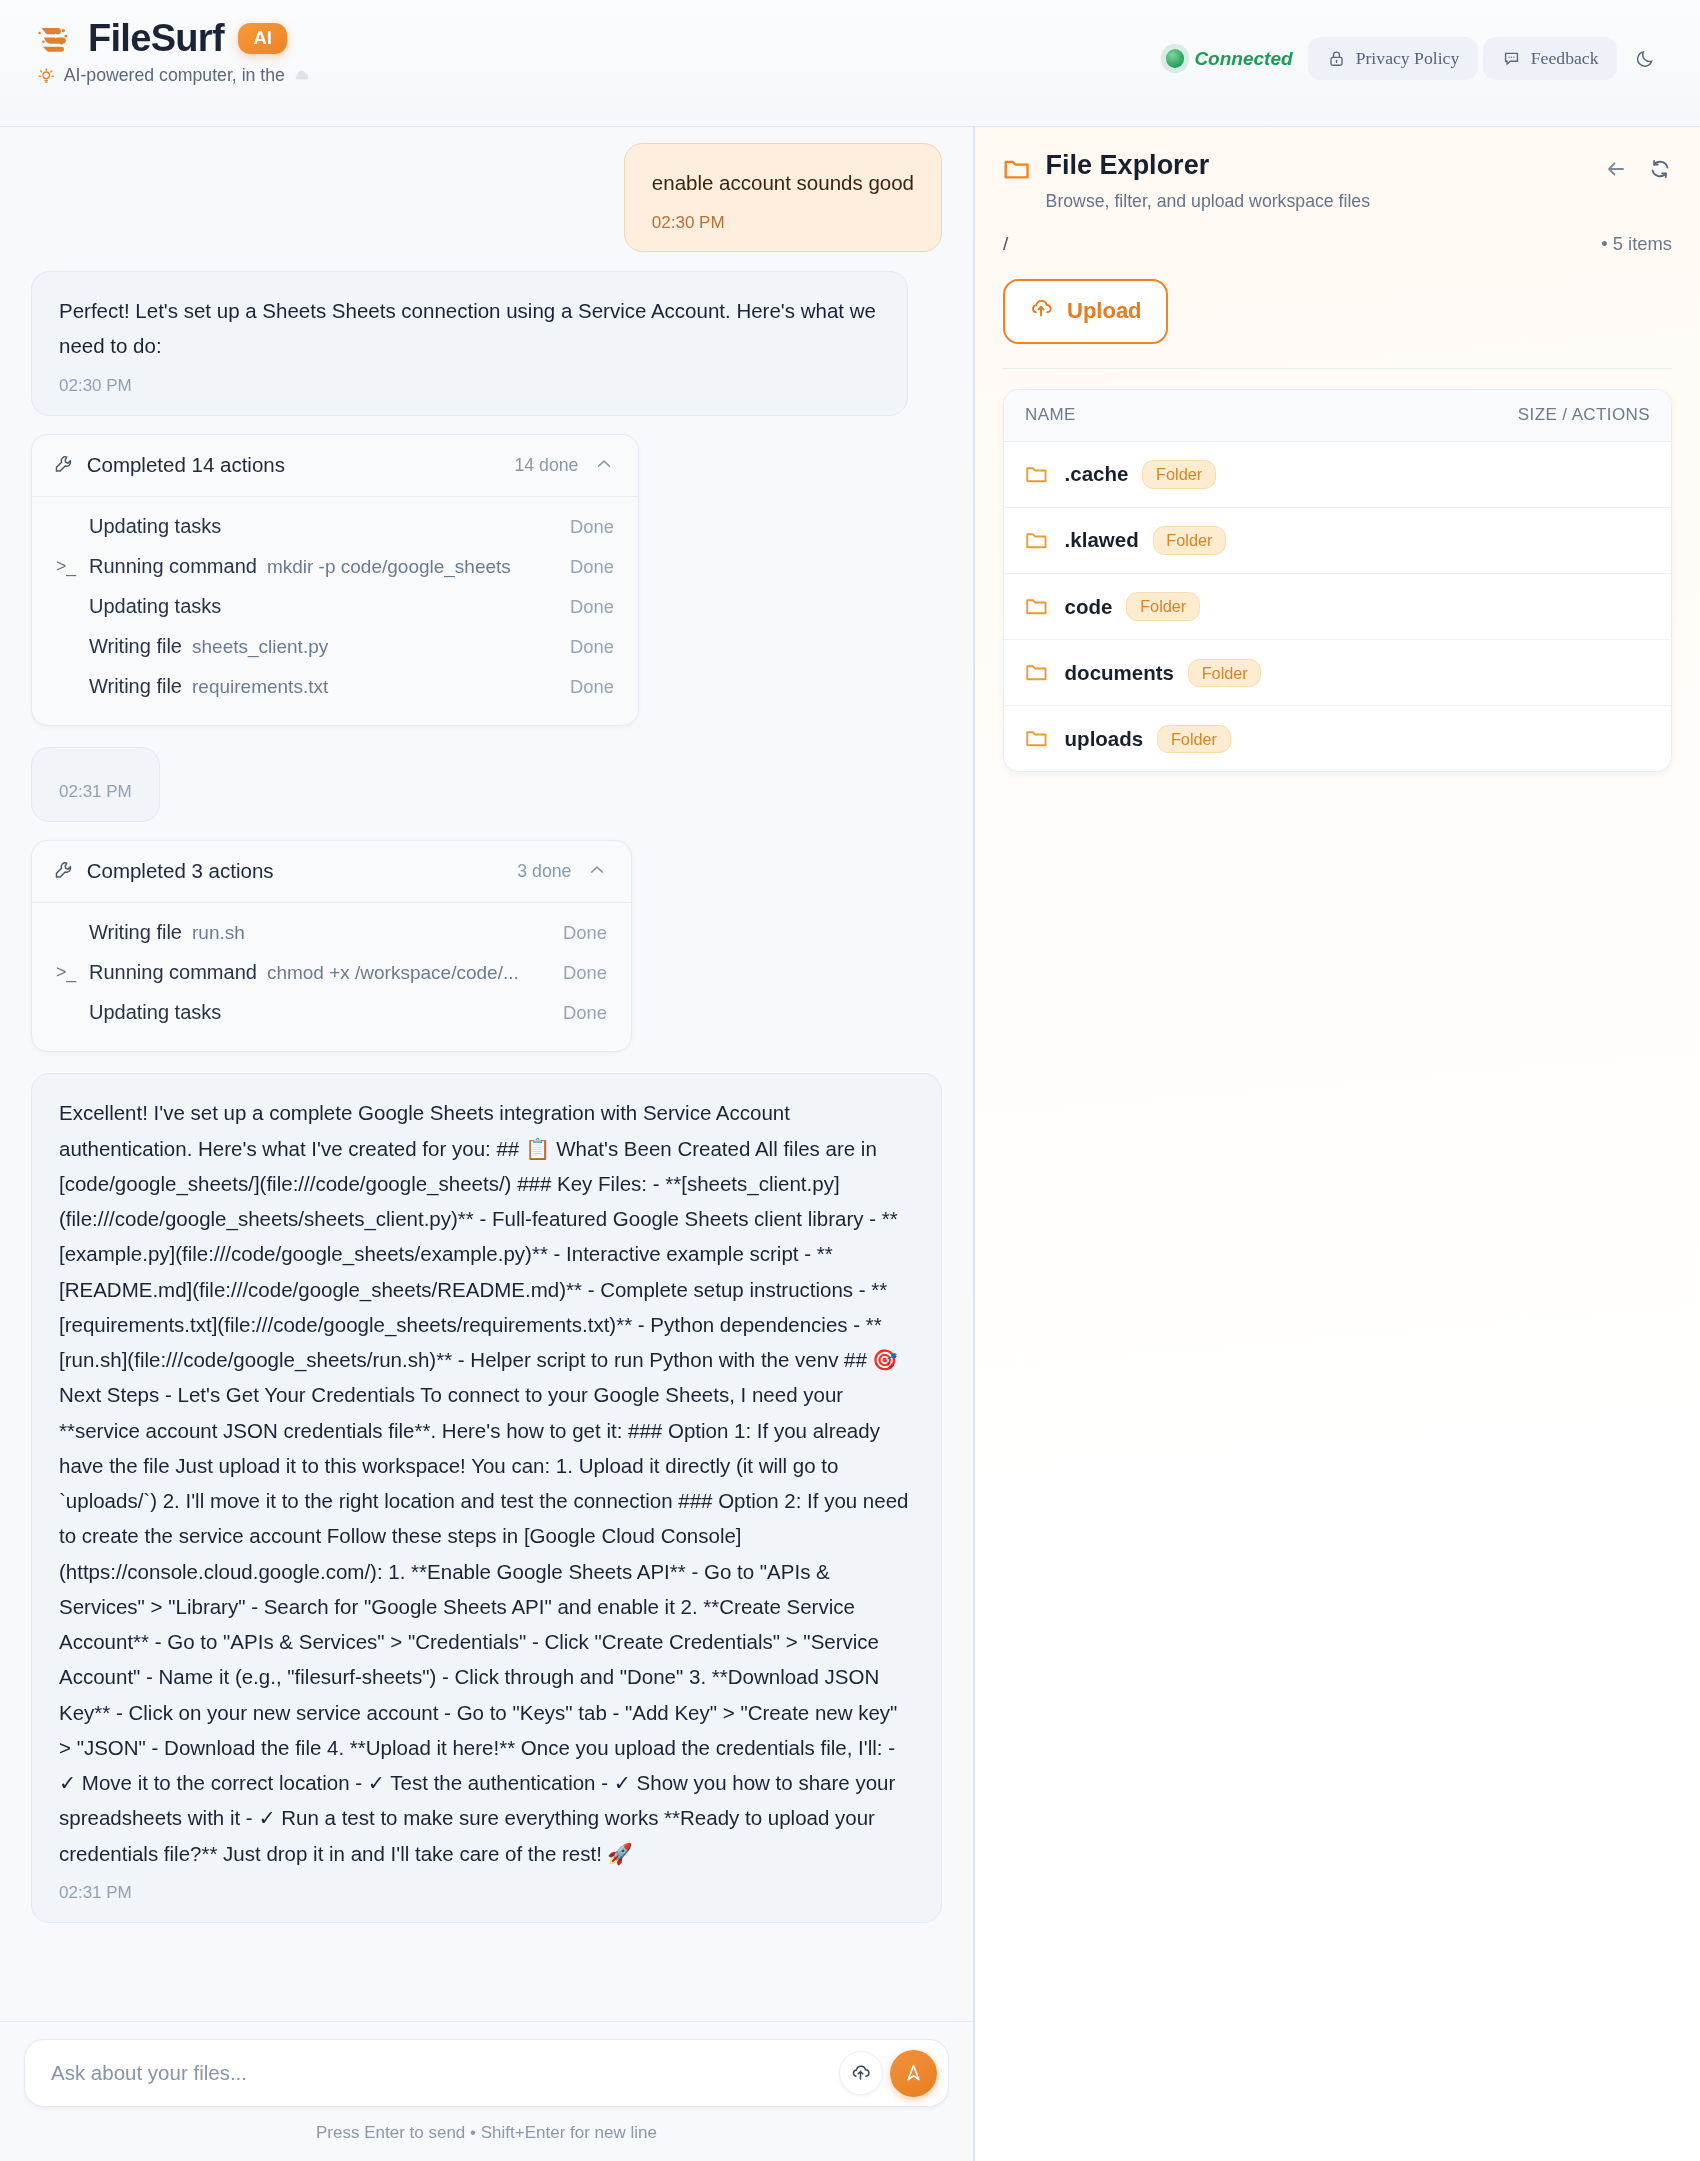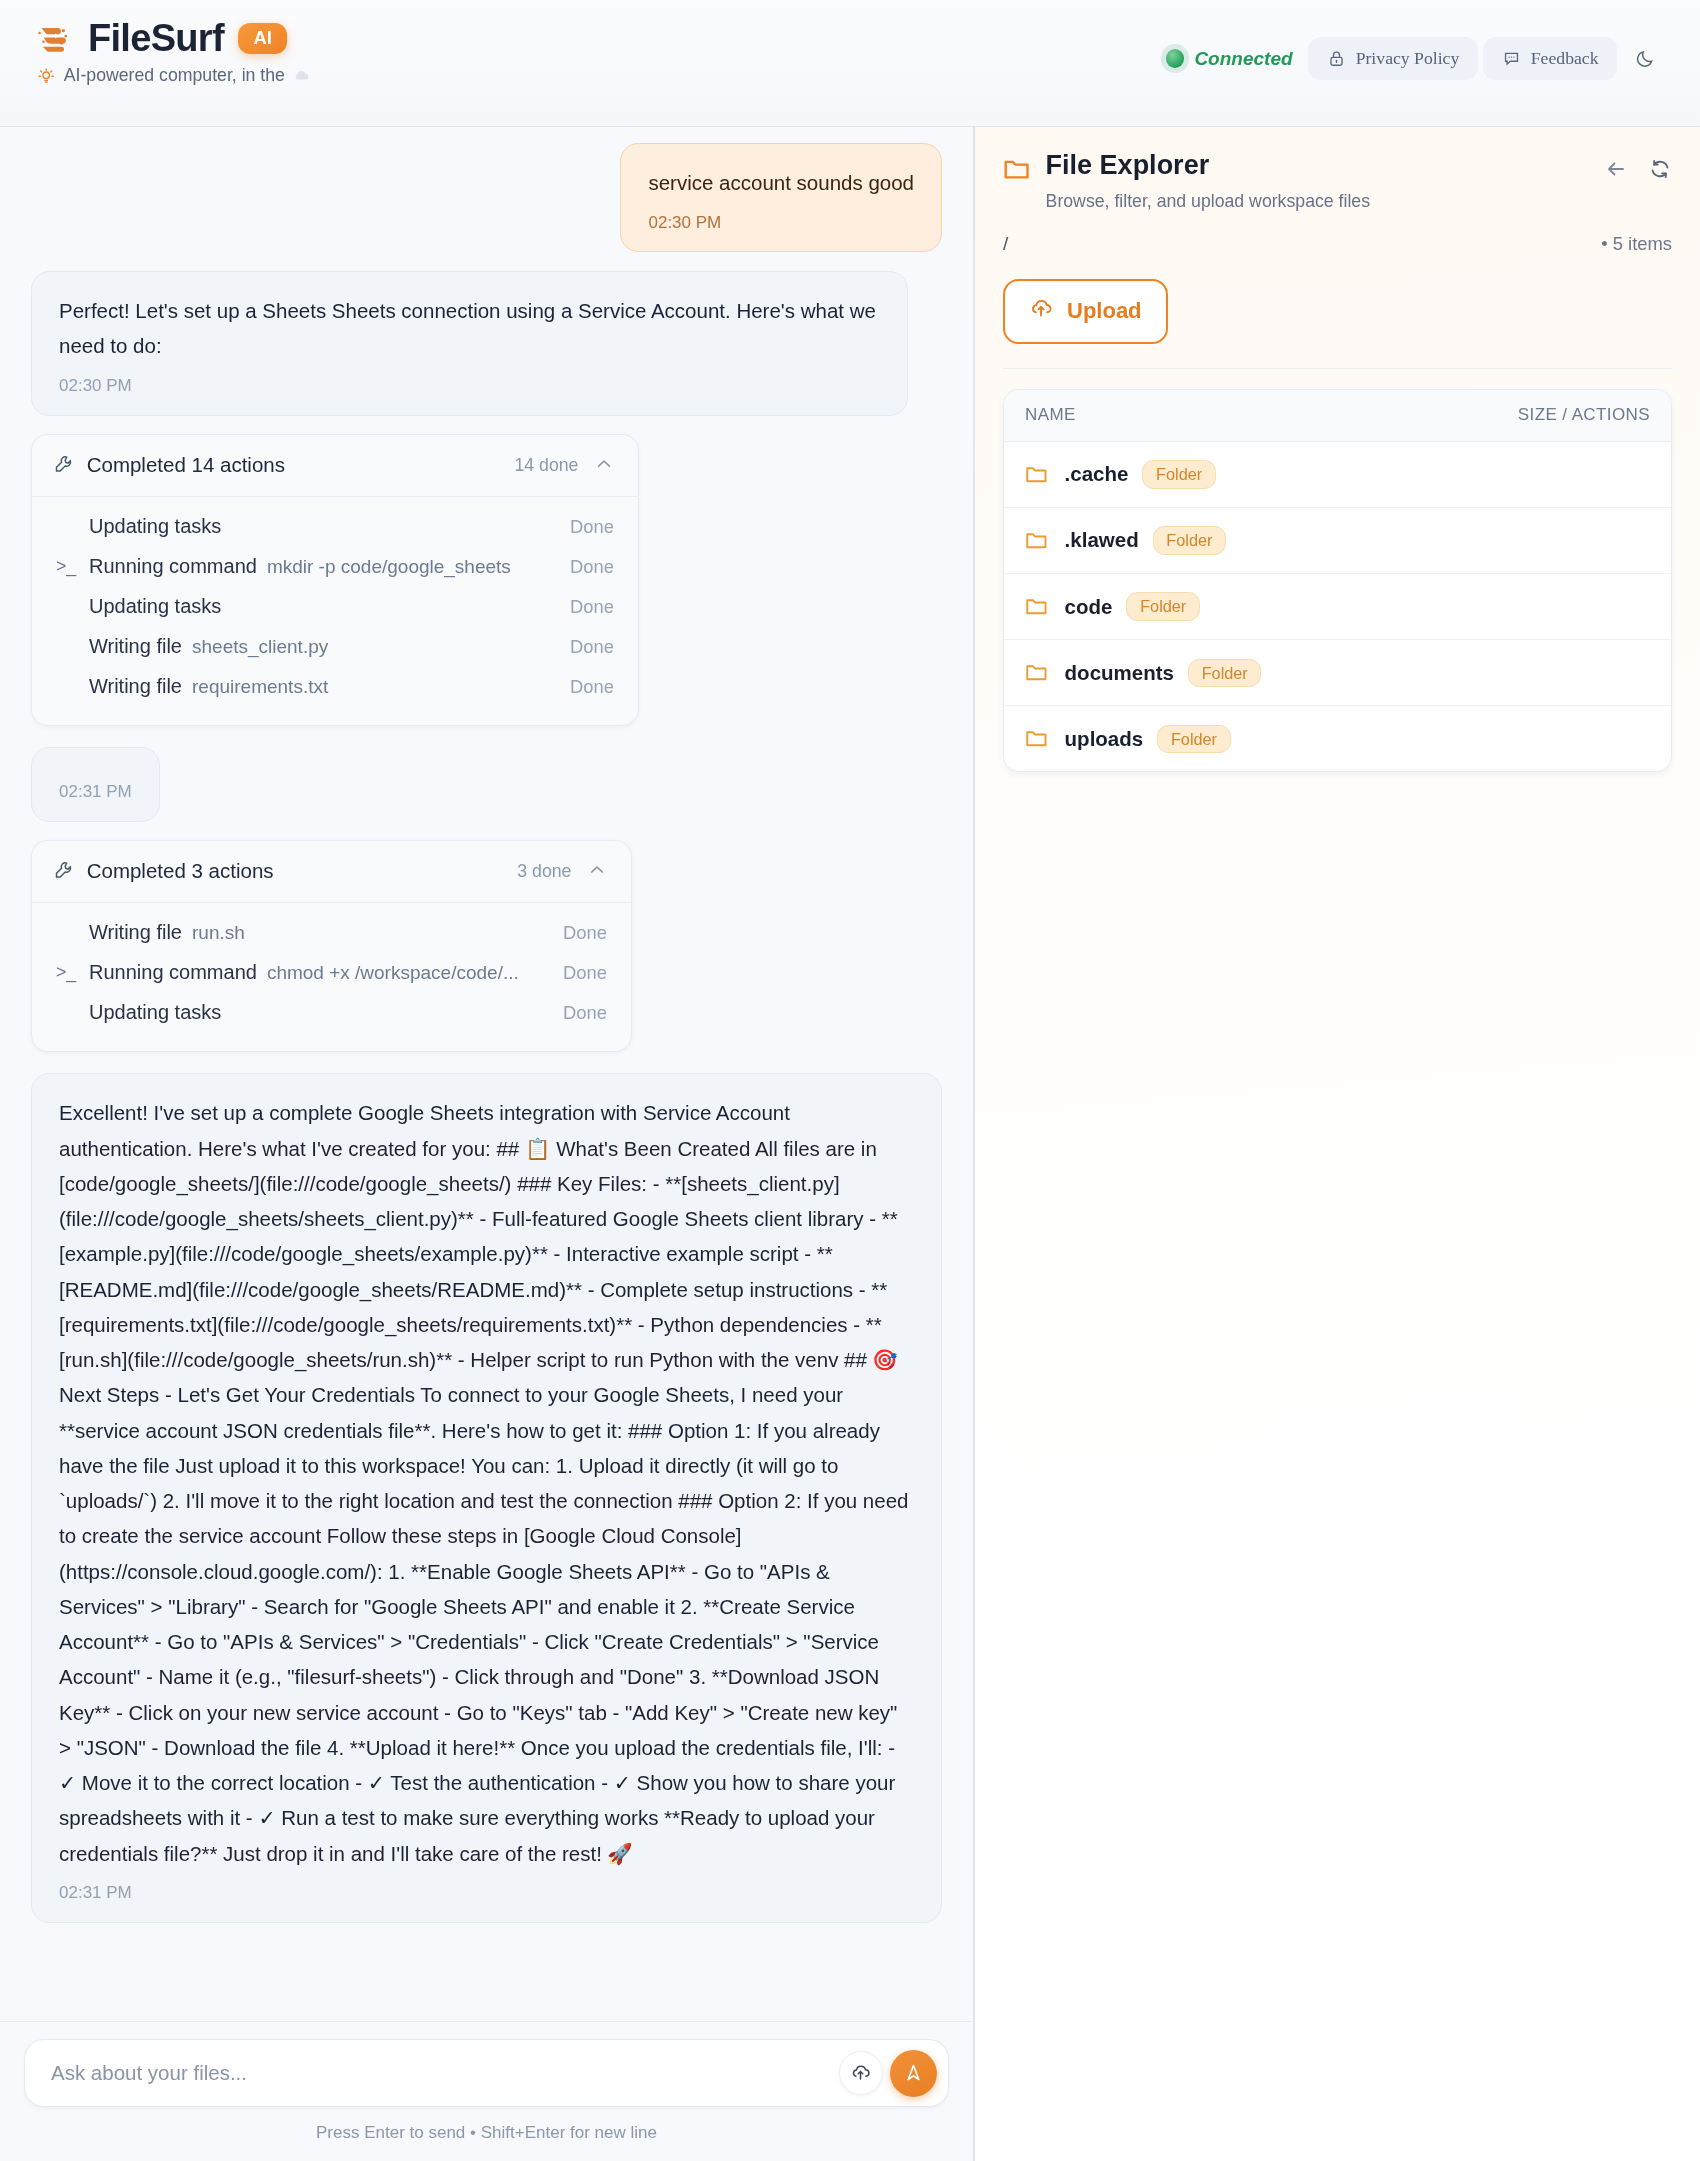--- a/index.html
+++ b/index.html
@@ -269,21 +269,21 @@
     </div>
   </div>
 
   <div class="split">
 
     <div class="chat-col">
       <div class="chat-scroll">
 
         <div class="msg-row user">
           <div class="bubble user">
-            <div>service account sounds good</div>
+            <div>enable account sounds good</div>
             <span class="time">02:30 PM</span>
           </div>
         </div>
 
         <div class="msg-row">
           <div class="bubble bot">
             <div>Perfect! Let's set up a Sheets Sheets connection using a Service Account. Here's what we need to do:</div>
             <span class="time">02:30 PM</span>
           </div>
         </div>

